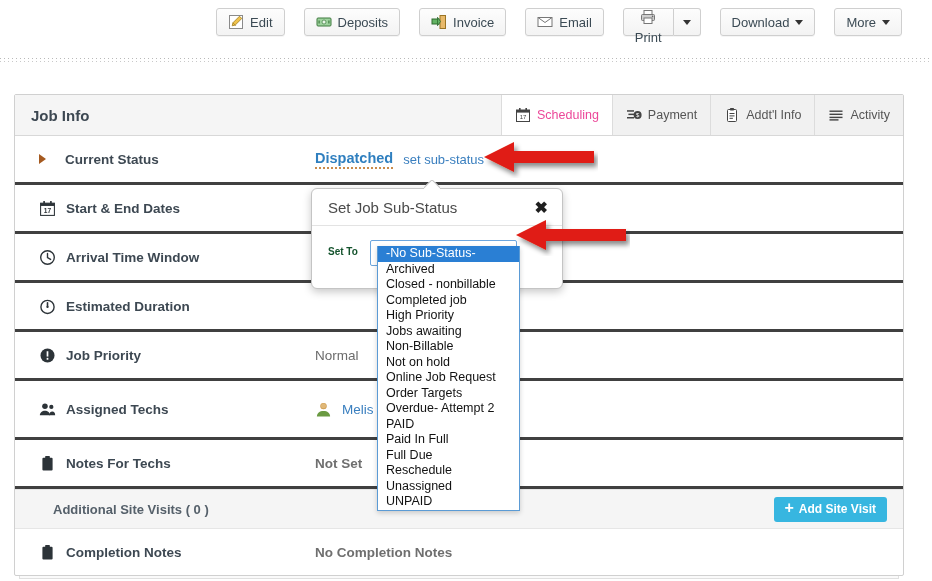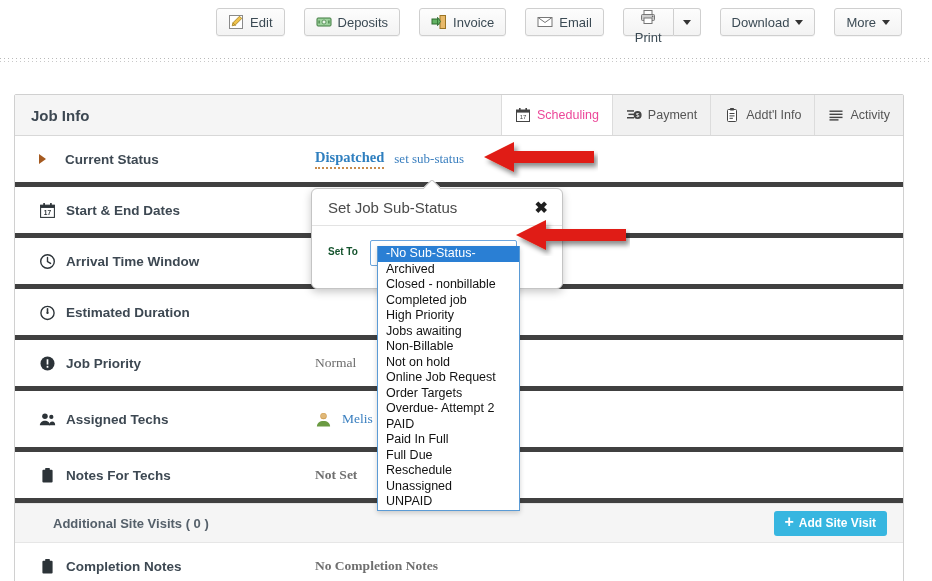--- a/index.html
+++ b/index.html
@@ -137,21 +137,21 @@
   .tab.active {
     background: #ffffff;
     color: #ec4899;
   }
 
   
   .row {
     display: flex;
     align-items: flex-start;
     min-height: 46px;
-    border-bottom: 5px solid #404040;
+    border-bottom: 3px solid #404040;
     box-sizing: border-box;
     position: relative;
   }
   .row:last-child { border-bottom: none; }
   .row-label {
     width: 300px;
     flex: 0 0 300px;
     display: flex;
     align-items: center;
     gap: 10px;
@@ -163,21 +163,20 @@
     color: #3d4852;
   }
   .row-value {
     flex: 1 1 auto;
     display: flex;
     align-items: center;
     min-height: 46px;
     gap: 10px;
     color: #6b6b6b;
     font-size: 13.5px;
-    font-family: Liberation Serif, serif;
   }
   .row.tall { min-height: 56px; }
   .row.tall .row-label, .row.tall .row-value { min-height: 56px; }
 
   .row-icon { width: 17px; height: 17px; flex: 0 0 17px; color:#2c3338; }
   .tri {
     width: 0; height: 0;
     border-top: 5px solid transparent;
     border-bottom: 5px solid transparent;
     border-left: 7px solid #a55a20;

